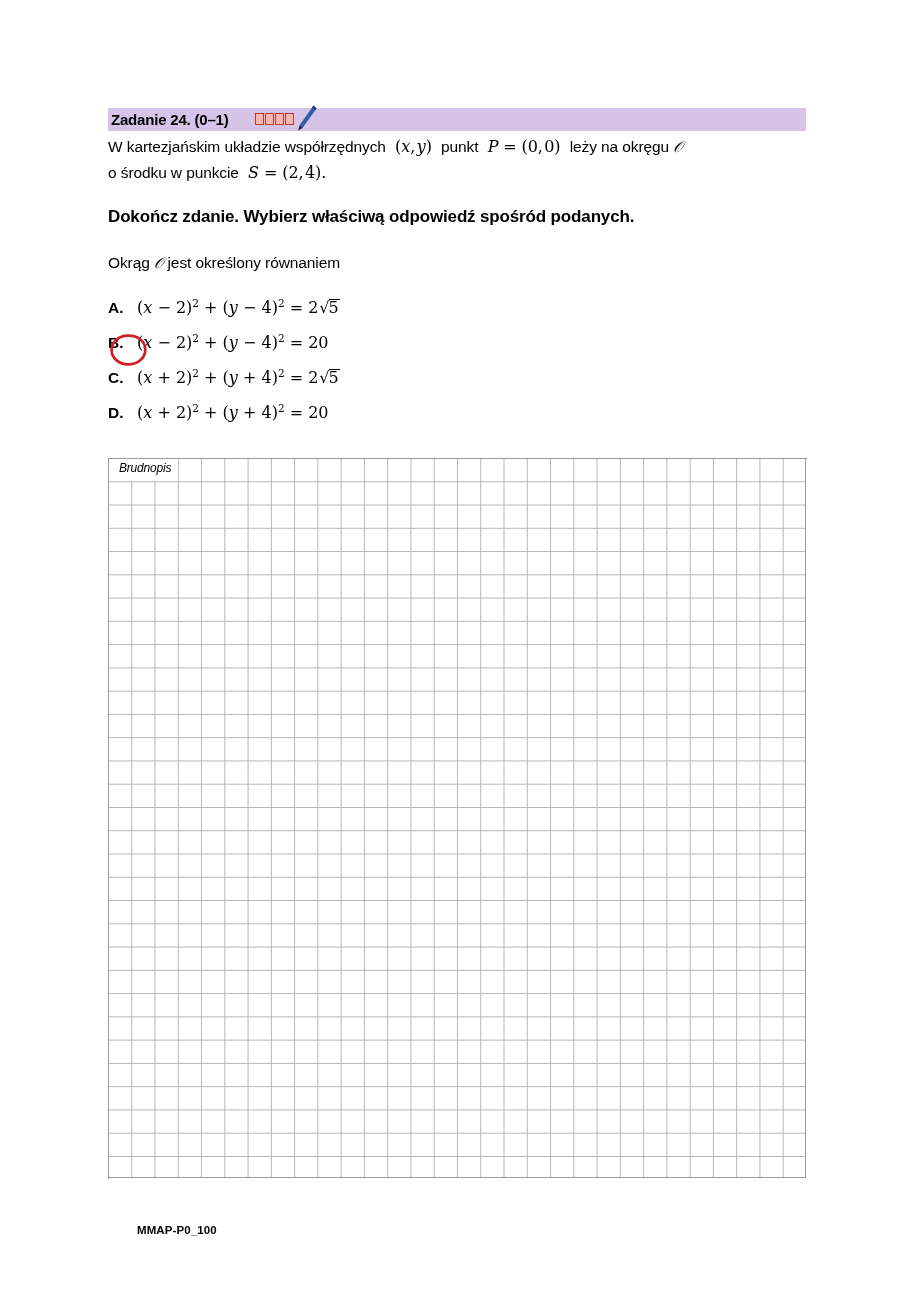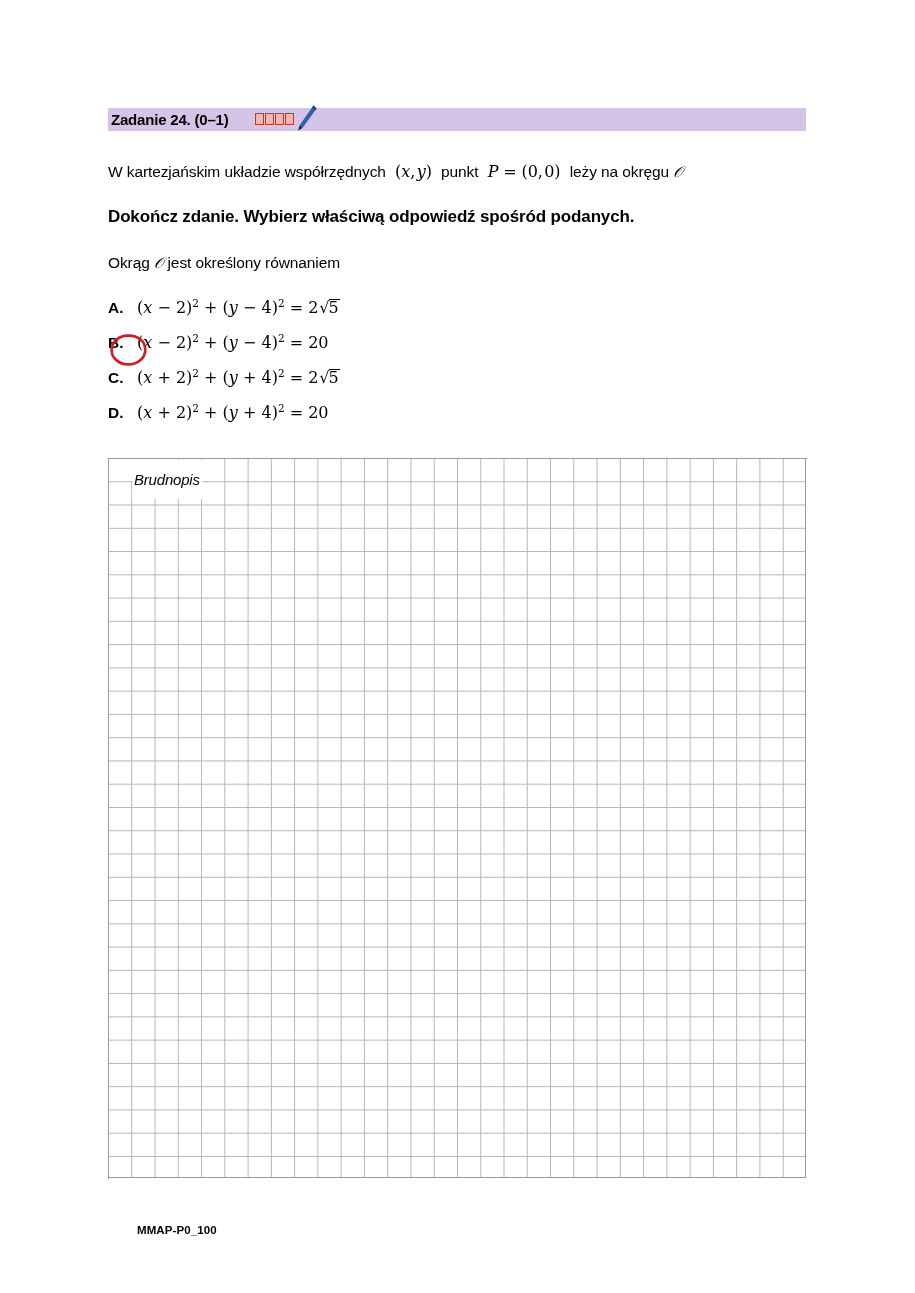--- a/index.html
+++ b/index.html
@@ -70,21 +70,20 @@
 
   
   .stem {
     position: absolute;
     left: 108px;
     top: 134px;
     width: 700px;
     font-size: 15.5px;
     line-height: 26px;
     letter-spacing: -0.1px;
-    margin-top: 25px;
   }
   .stem .ln2 { display: block; }
 
   .instruction {
     position: absolute;
     left: 108px;
     top: 207px;
     font-size: 17px;
     font-weight: bold;
     letter-spacing: -0.15px;
@@ -205,27 +204,26 @@
     left: 108px;
     top: 458px;
     width: 699px;
     height: 1px;
     background: #9a9a9a;
   }
   .brudnopis-label {
     position: absolute;
     left: 117px;
     top: 460px;
-    font-size: 15px;
+    font-size: 12px;
     font-style: italic;
     letter-spacing: -0.2px;
     background: #ffffff;
-    padding: 11px 2px;
+    padding: 1px 2px;
     z-index: 3;
-    margin-left: 15px;
   }
   .brudnopis-mask {
     position: absolute;
     left: 109px;
     top: 459px;
     width: 69px;
     height: 21.5px;
     background: #ffffff;
     z-index: 2;
   }
@@ -275,20 +273,24 @@
     </span>
   </div>
 
   <div class="stem">
     <span>W kartezjańskim układzie współrzędnych</span>
     <span class="m">&nbsp;(<span class="mi">x</span>, <span class="mi">y</span>)&nbsp;</span>
     <span>punkt</span>
     <span class="m">&nbsp;<span class="mi">P</span> = (0, 0)&nbsp;</span>
     <span>leży na okręgu</span>
     <span class="mscr">𝒪</span>
+    <span class="ln2">
+      <span>o środku w punkcie</span>
+      <span class="m">&nbsp;<span class="mi">S</span> = (2, 4).</span>
+    </span>
   </div>
 
   <div class="instruction">Dokończ zdanie. Wybierz właściwą odpowiedź spośród podanych.</div>
 
   <div class="lead-in">
     <span>Okrąg</span>
     <span class="mscr">𝒪</span>
     <span>jest określony równaniem</span>
   </div>
 

